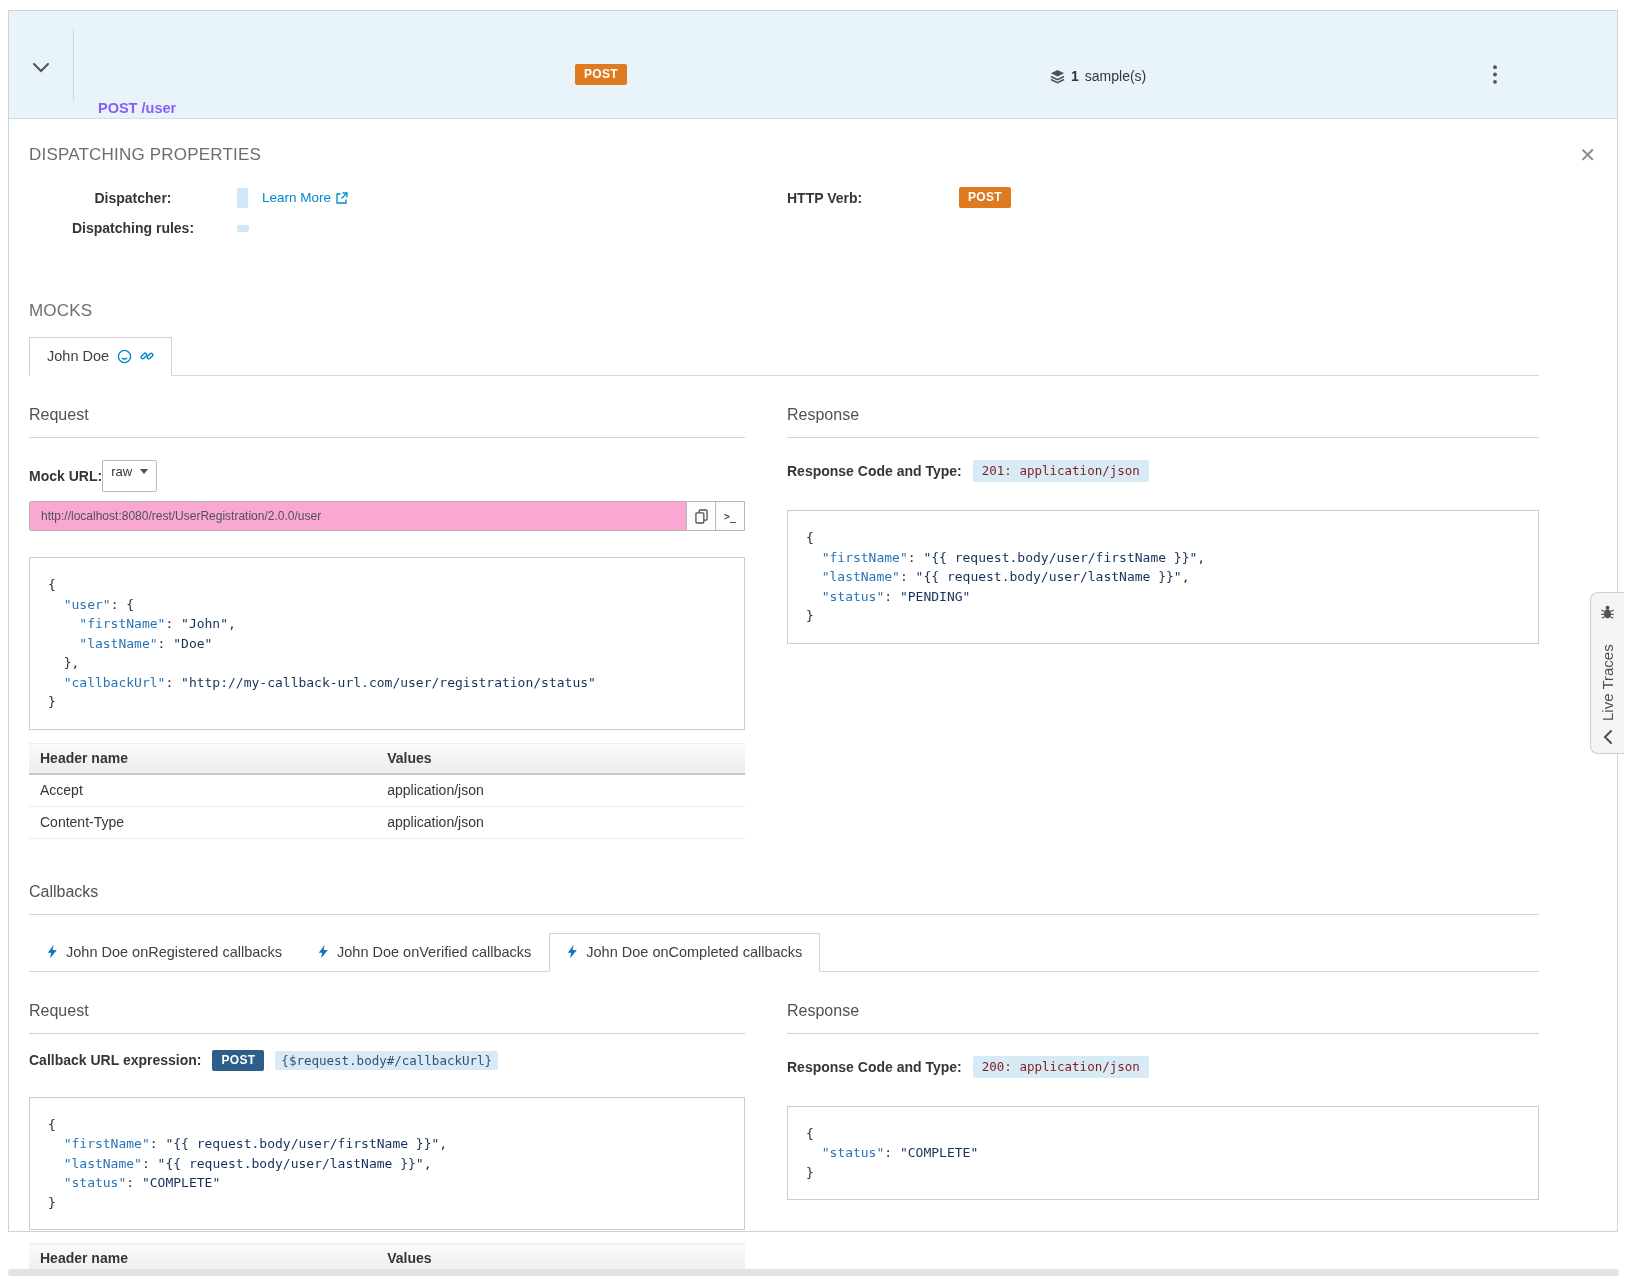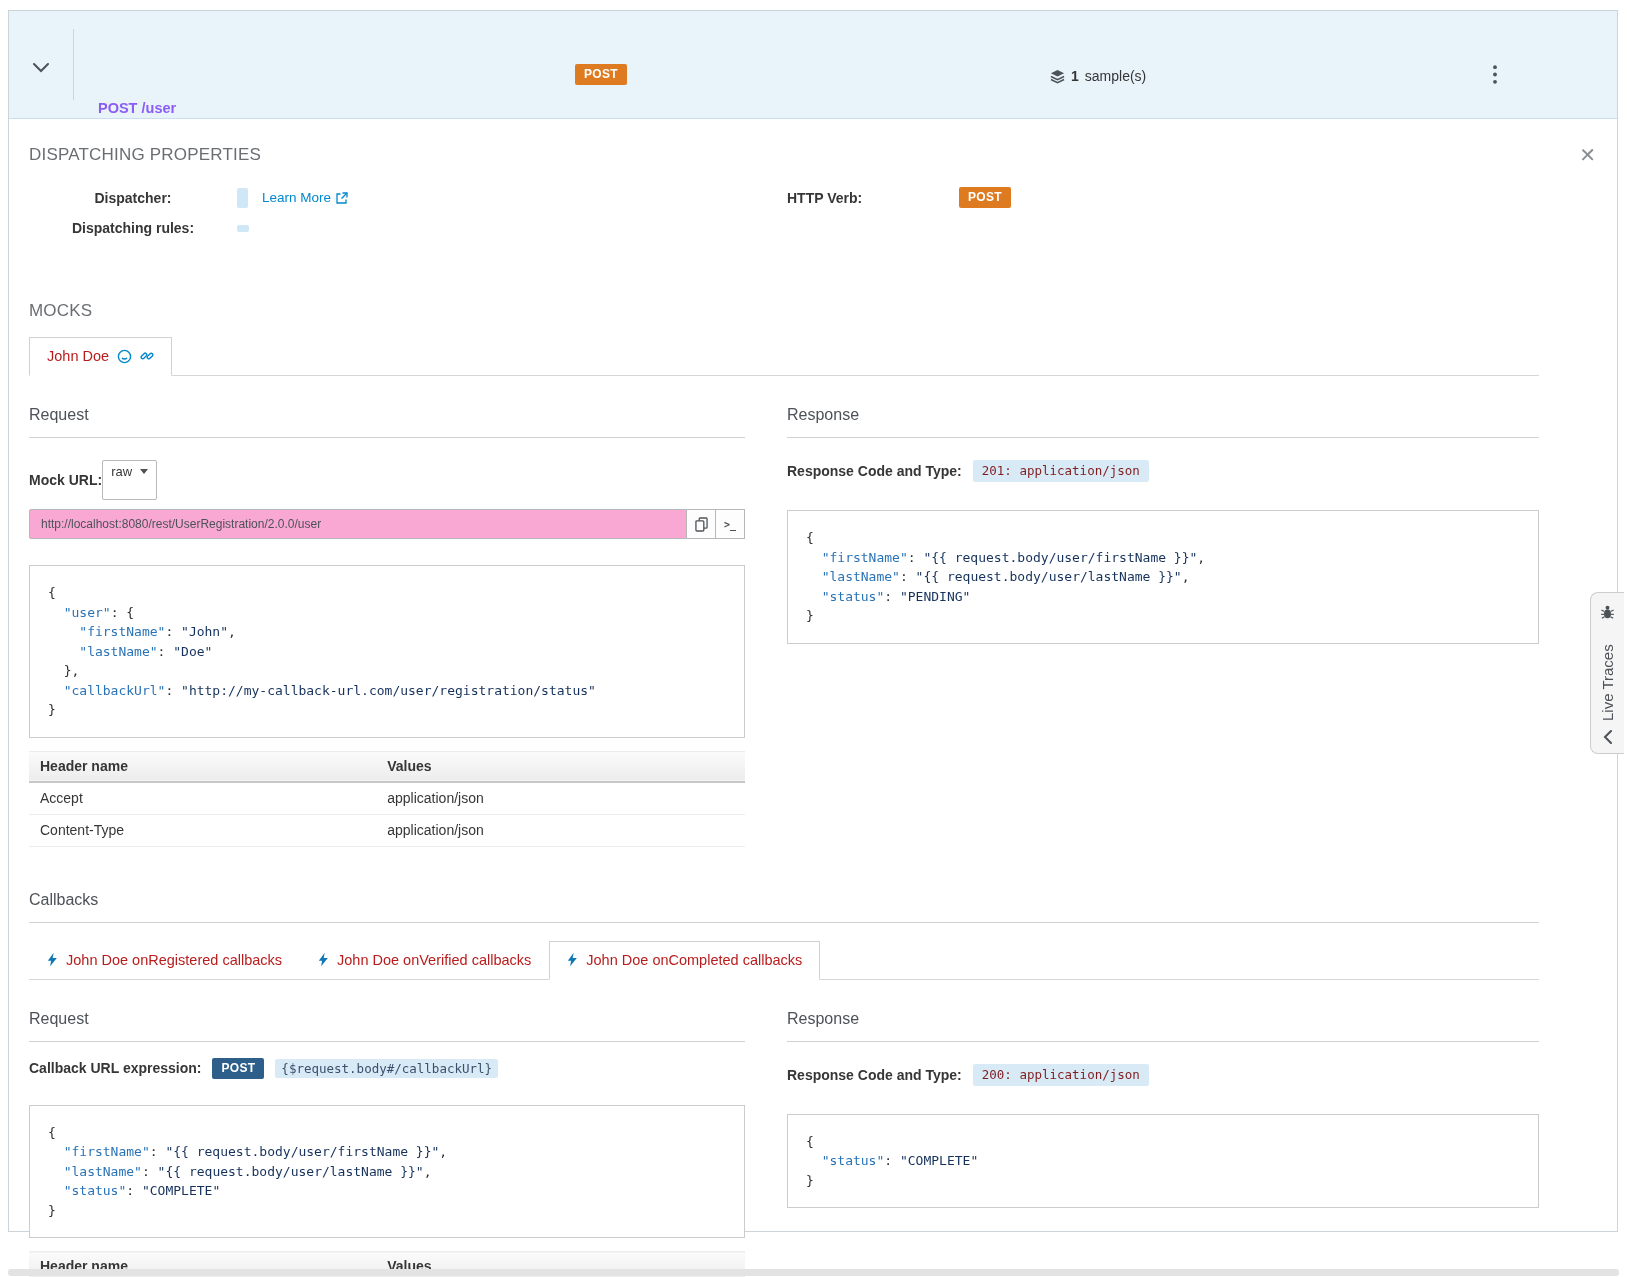--- a/index.html
+++ b/index.html
@@ -32,29 +32,29 @@
   .props-left .prop-lbl { width:208px;text-align:center; }
   .props-right .prop-lbl { width:172px; }
   .mini-badge { display:inline-block; width:11px; height:20px; background:#cfe7f6; border-radius:2px; margin-right:14px; }
   .mini-badge.sm { height:7px; width:12px; margin-top:2px; }
   a.link { color:#0088ce; font-size:13.5px; text-decoration:none; display:inline-flex; align-items:center; gap:5px; cursor:pointer; }
   .inline-code { font-family:"DejaVu Sans Mono", monospace; font-size:12.5px; background:#d9eaf7; color:#39506b; padding:2px 6px; border-radius:2px; }
   .delay-val { font-size:14px; color:#363636; display:inline-flex; align-items:center; gap:6px; }
 
   .mocks-h { margin-top:54px; }
   .tabs { display:flex; border-bottom:1px solid #d6d6d6; margin-top:16px; }
-  .tab { display:inline-flex; align-items:center; gap:8px; padding:10px 17px 11px; font-size:14.5px; color:#b91c1c; cursor:pointer; margin-bottom:-1px; border:1px solid transparent; }
+  .tab { display:inline-flex; align-items:center; gap:8px; padding:10px 17px 11px; font-size:14.5px; color:#404040; cursor:pointer; margin-bottom:-1px; border:1px solid transparent; }
   .tab.active { background:#fff; border:1px solid #d1d1d1; border-bottom-color:#fff; }
   .bolt { color:#0f77b5; }
 
   .col-head { font-size:16px; font-weight:400; color:#4d5258; margin-top:30px; padding-bottom:13px; border-bottom:1px solid #d1d1d1; }
 
   .mockurl-row { display:flex; align-items:center; justify-content:flex-start; margin-top:22px; }
   .fld-lbl { font-weight:700; font-size:14px; color:#363636; }
-  .select-box { display:inline-flex; align-items:center; gap:8px; border:1px solid #b9b9b9; background:#fff; border-radius:2px; padding:3px 8px 20px; font-size:13px; color:#363636; cursor:pointer; }
+  .select-box { display:inline-flex; align-items:center; gap:8px; border:1px solid #b9b9b9; background:#fff; border-radius:2px; padding:3px 8px 12px; font-size:13px; color:#363636; cursor:pointer; }
   .caret { width:0; height:0; border-left:4px solid transparent; border-right:4px solid transparent; border-top:5px solid #4d5258; }
   .input-group { display:flex; margin-top:9px; height:30px; }
   .input-group input { flex:1; border:1px solid #b7b7b7; background:#f9a8d4; font-size:12px; color:#4d5258; padding:0 11px; font-family:"Liberation Sans",sans-serif; border-radius:2px 0 0 2px; }
   .igrp-btn { width:29px; border:1px solid #b7b7b7; border-left:none; background:#fdfdfd; display:flex; align-items:center; justify-content:center; cursor:pointer; }
   .term-glyph { font-family:"DejaVu Sans Mono",monospace; font-size:10px; font-weight:700; color:#4d5258; }
 
   pre.code { border:1px solid #ccc; background:#fff; margin-top:26px; padding:17px 18px; font-family:"DejaVu Sans Mono", monospace; font-size:13px; line-height:19.5px; color:#2d2d2d; white-space:pre; overflow:hidden; }
   .jk { color:#2973b7; }
   .jv { color:#16325c; }
   .resp-code pre.code { margin-top:28px; }

